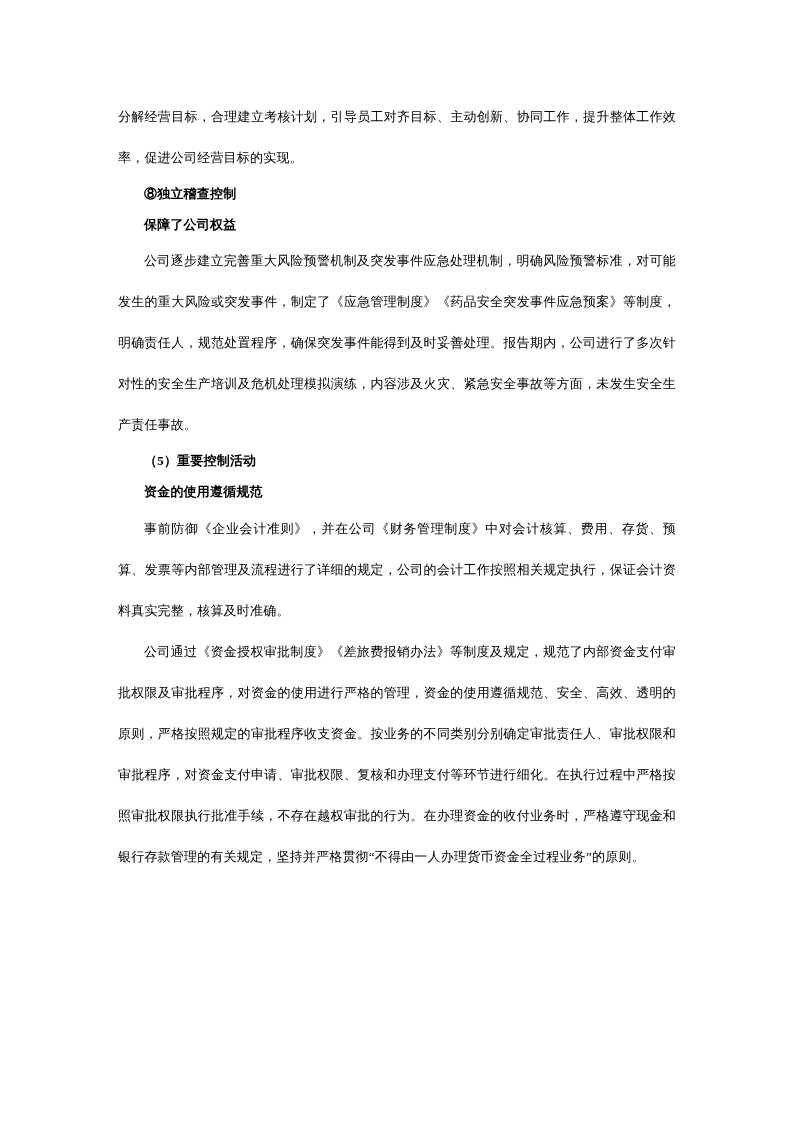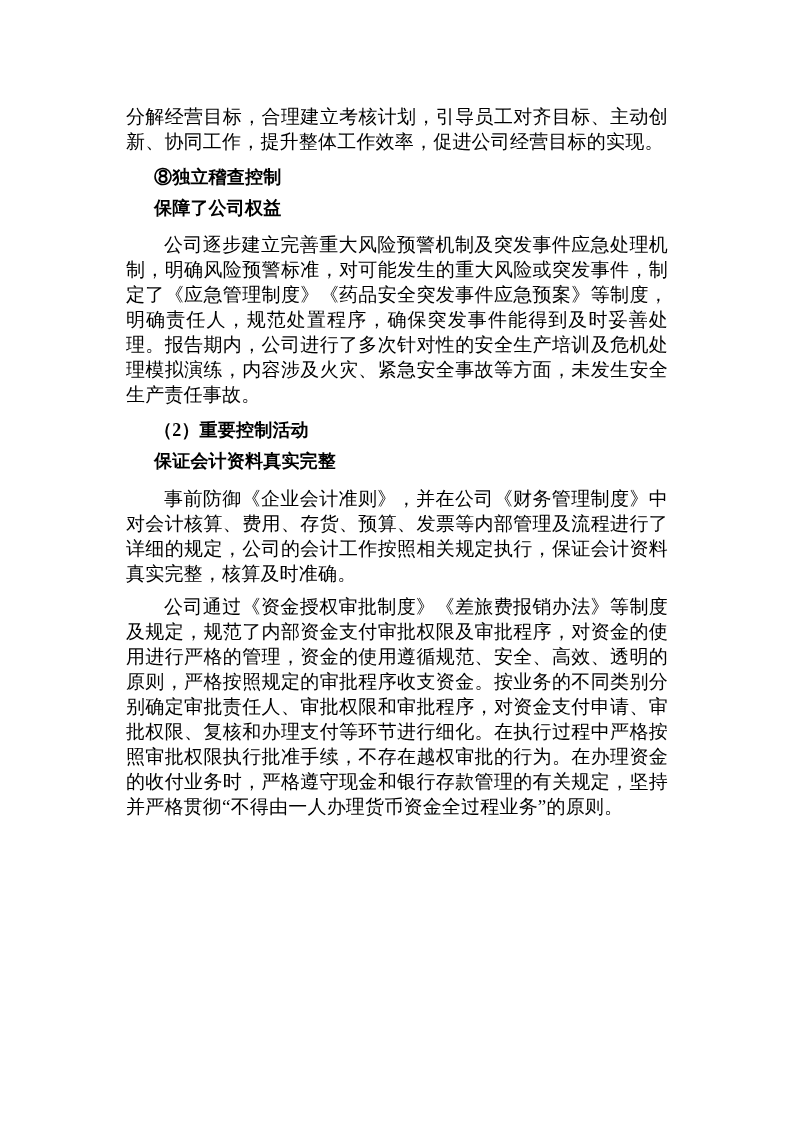--- a/index.html
+++ b/index.html
@@ -13,54 +13,54 @@
     height: 1122px;
     margin: 0 auto;
     background: #ffffff;
     box-sizing: border-box;
     padding: 96px 118px 0 118px;
     overflow: hidden;
     font-family: "Liberation Serif", "DejaVu Serif", serif;
     color: #000000;
   }
   .para {
-    margin: 8px;
-    font-size: 19px;
-    line-height: 25px;
+    margin: 0;
+    font-size: 13px;
+    line-height: 41px;
     text-align: justify;
     text-justify: inter-ideograph;
     text-indent: 2em;
     letter-spacing: 0.2px;
     word-break: break-all;
   }
   .para.no-indent {
     text-indent: 0;
   }
   .heading {
     margin: 0;
-    font-size: 18px;
+    font-size: 13px;
     line-height: 31.15px;
     font-weight: 700;
     text-indent: 2em;
     letter-spacing: 0.2px;
   }
 </style>
 </head>
 <body>
 
 <div class="page">
   <p class="para no-indent">分解经营目标，合理建立考核计划，引导员工对齐目标、主动创新、协同工作，提升整体工作效率，促进公司经营目标的实现。</p>
 
   <p class="heading">⑧独立稽查控制</p>
 
 
   <p class="heading">保障了公司权益</p>
 
   <p class="para">公司逐步建立完善重大风险预警机制及突发事件应急处理机制，明确风险预警标准，对可能发生的重大风险或突发事件，制定了《应急管理制度》《药品安全突发事件应急预案》等制度，明确责任人，规范处置程序，确保突发事件能得到及时妥善处理。报告期内，公司进行了多次针对性的安全生产培训及危机处理模拟演练，内容涉及火灾、紧急安全事故等方面，未发生安全生产责任事故。</p>
 
-  <p class="heading">（2）重要控制活动</p>
+  <p class="heading">（5）重要控制活动</p>
 
-  <p class="heading">保证会计资料真实完整</p>
+  <p class="heading">资金的使用遵循规范</p>
 
   <p class="para">事前防御《企业会计准则》，并在公司《财务管理制度》中对会计核算、费用、存货、预算、发票等内部管理及流程进行了详细的规定，公司的会计工作按照相关规定执行，保证会计资料真实完整，核算及时准确。</p>
 
   <p class="para">公司通过《资金授权审批制度》《差旅费报销办法》等制度及规定，规范了内部资金支付审批权限及审批程序，对资金的使用进行严格的管理，资金的使用遵循规范、安全、高效、透明的原则，严格按照规定的审批程序收支资金。按业务的不同类别分别确定审批责任人、审批权限和审批程序，对资金支付申请、审批权限、复核和办理支付等环节进行细化。在执行过程中严格按照审批权限执行批准手续，不存在越权审批的行为。在办理资金的收付业务时，严格遵守现金和银行存款管理的有关规定，坚持并严格贯彻“不得由一人办理货币资金全过程业务”的原则。</p>
 </div>
 
 </body></html>

